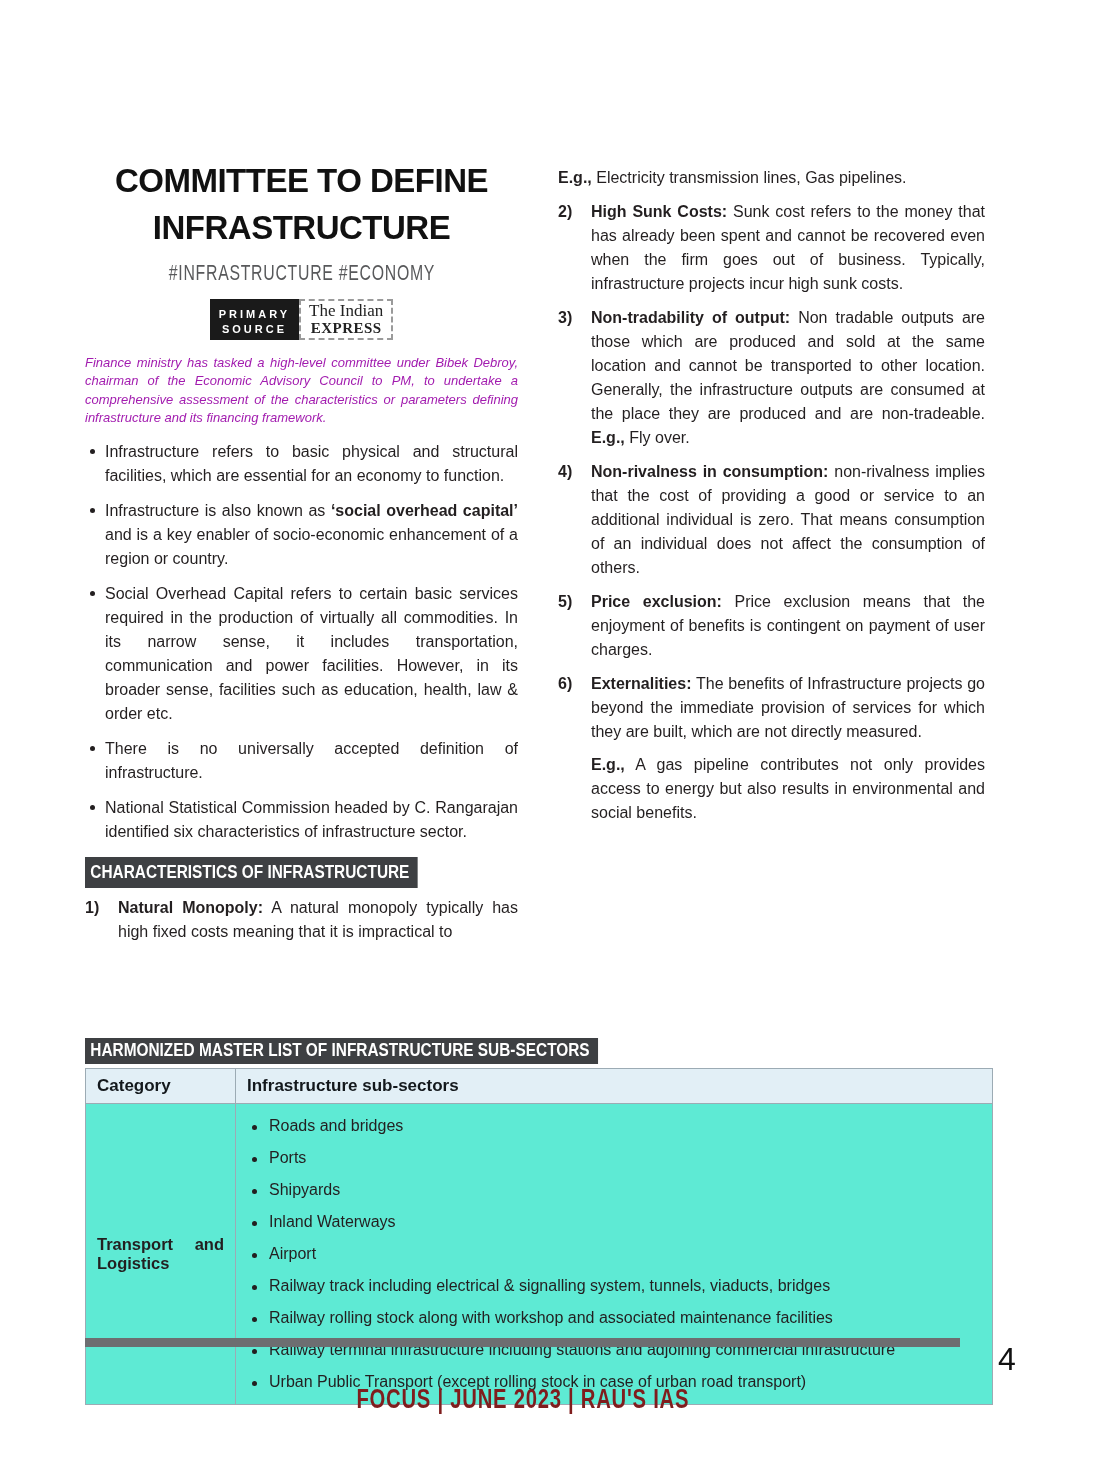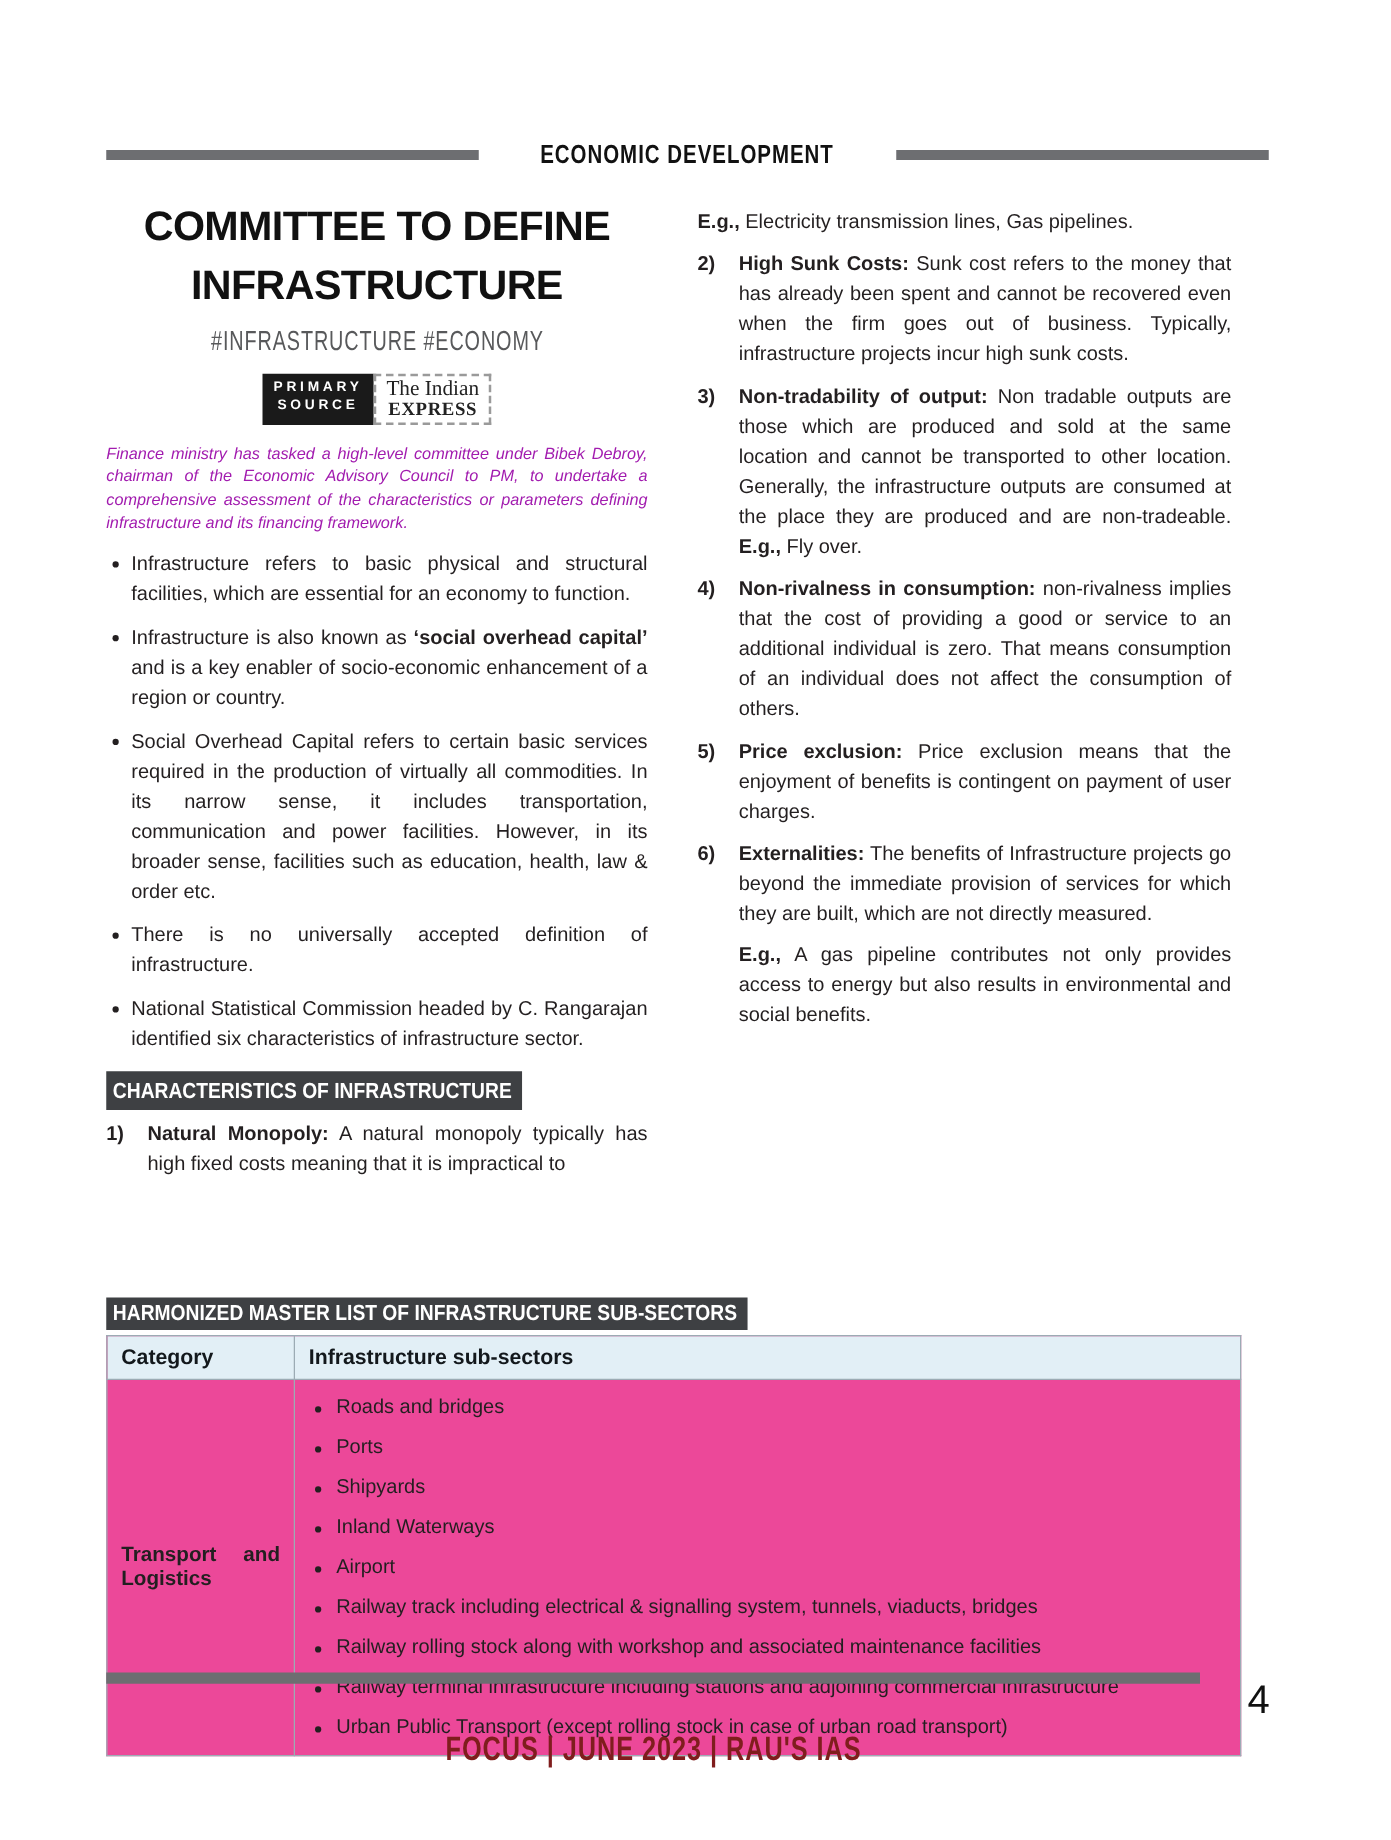--- a/index.html
+++ b/index.html
@@ -26,21 +26,21 @@
   .col{font-size:16px;line-height:1.5;}
   .col.left{width:433px;}
   .col.right{width:427px;padding-top:16px;}
 
   h1.article-title{font-size:33px;line-height:1.42;font-weight:700;text-align:center;letter-spacing:-0.5px;color:#111;margin-top:8px;}
   .hashtags{text-align:center;margin-top:4px;color:var(--muted);}
   .hashtags .cond{font-size:22px;font-weight:400;letter-spacing:1px;transform:scaleX(0.72);}
 
   .badge{display:flex;justify-content:center;align-items:stretch;margin-top:10px;margin-bottom:14px;}
   .badge-primary{background:#1a1a1a;color:#fff;font-size:11px;font-weight:700;letter-spacing:3px;
-    display:flex;flex-direction:column;justify-content:flex-start;align-items:center;padding:4px 9px;line-height:1.3;}
+    display:flex;flex-direction:column;justify-content:flex-end;align-items:center;padding:4px 9px;line-height:1.3;}
   .badge-express{border:2px dashed #9a9a9a;background:#fff;display:flex;flex-direction:column;justify-content:center;
     align-items:center;padding:1px 8px;font-family:"Liberation Serif",serif;color:#222;}
   .ex-top{font-size:17px;line-height:1.1;}
   .ex-bottom{font-weight:700;font-size:15px;letter-spacing:0.5px;line-height:1.1;}
 
   .intro{font-style:italic;font-size:13px;line-height:1.42;text-align:justify;margin-bottom:12px;color:#a21caf;}
 
   .bullet-item{display:flex;margin-bottom:11px;}
   .bullet-dot{flex:none;width:5px;height:5px;border-radius:50%;background:var(--text);margin:9px 10px 0 5px;}
   .bullet-body{flex:1;text-align:justify;}
@@ -54,45 +54,40 @@
   .num-sub{margin-top:9px;text-align:justify;}
 
   .hang-cont{padding-left:33px;text-align:justify;margin-bottom:9px;}
   .example-line{margin-bottom:10px;}
   .closing{text-align:justify;margin-top:2px;}
 
   
   .table-section{position:absolute;top:1038px;left:85px;width:908px;}
   .bar-heading2{display:inline-block;background:var(--heading-bg);color:#fff;font-weight:700;font-size:17.5px;
     padding:2px 10px 3px 6px;transform:scaleX(0.88);transform-origin:left center;white-space:nowrap;}
-  table.hml{border-collapse:collapse;width:100%;margin-top:4px;background:#ec4899;}
+  table.hml{border-collapse:collapse;width:100%;margin-top:4px;background:#5eead4;}
   table.hml th{background:var(--th-bg);border:1px solid var(--t-border);text-align:left;
     font-size:17px;padding:7px 11px;color:#13181c;}
   table.hml td{border:1px solid var(--t-border);vertical-align:middle;}
   td.cat{width:150px;font-weight:700;padding:10px 11px;text-align:justify;font-size:16.5px;}
   td.items{padding:6px 12px;}
   .t-bullet{display:flex;padding:7px 0;font-size:16px;}
   .t-dot{flex:none;width:5px;height:5px;border-radius:50%;background:var(--text);margin:8px 12px 0 4px;}
 
   
   .footer-rule{position:absolute;top:1338px;left:85px;width:875px;height:9px;background:var(--rule);}
   .footer-text{position:absolute;top:1384px;left:85px;width:875px;text-align:center;color:#7f1d1d;}
   .footer-text .cond{font-size:27px;font-weight:700;letter-spacing:1px;transform:scaleX(0.75);}
   .page-number{position:absolute;top:1341px;left:998px;font-size:32px;color:#111;}
 </style>
 </head>
 <body>
 
 <div class="page">
 
-  <header class="topbar">
-    <span class="rule"></span>
-    <span class="section-title cond">ECONOMIC DEVELOPMENT</span>
-    <span class="rule"></span>
-  </header>
 
   <main class="columns">
 
     <section class="col left">
       <h1 class="article-title">
         <span>COMMITTEE TO DEFINE</span><br>
         <span>INFRASTRUCTURE</span>
       </h1>
       <div class="hashtags">
         <span class="cond">#INFRASTRUCTURE #ECONOMY</span>

